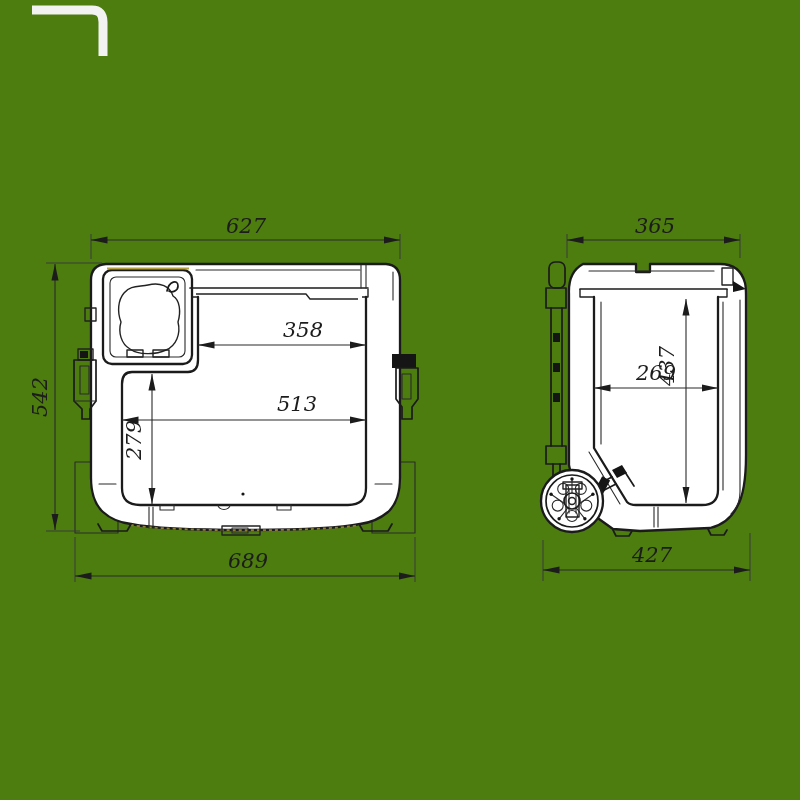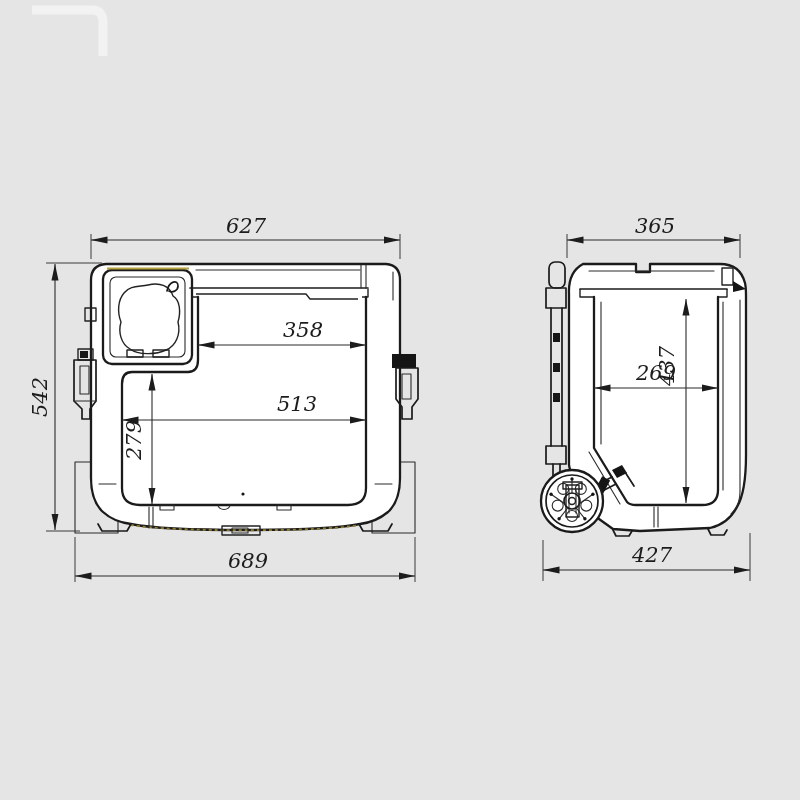--- a/index.html
+++ b/index.html
@@ -1,16 +1,16 @@
 <!DOCTYPE html>
 <html><head>
 <meta charset="utf-8">
 <style>
   html,body{margin:0;padding:0;background:#ffffff;}
-  .sheet{position:relative;width:800px;height:800px;background:#e5e5e5;overflow:hidden;}
+  .sheet{position:relative;width:800px;height:800px;background:#4d7c0f;overflow:hidden;}
   svg{position:absolute;left:0;top:0;}
   .outline{fill:none;stroke:#1b1b1b;stroke-width:2.3;stroke-linejoin:round;stroke-linecap:round;}
   .outline-fill{fill:#ffffff;stroke:#1b1b1b;stroke-width:2.3;stroke-linejoin:round;}
   .med{fill:none;stroke:#1b1b1b;stroke-width:1.7;stroke-linejoin:round;stroke-linecap:round;}
   .thin{fill:none;stroke:#2a2a2a;stroke-width:1.1;stroke-linejoin:round;stroke-linecap:round;}
   .det{fill:none;stroke:#222222;stroke-width:1.4;stroke-linejoin:round;}
   .solid{fill:#151515;stroke:none;}
   .dim{stroke:#2a2a2a;stroke-width:1.1;fill:none;}
   .ext{stroke:#3a3a3a;stroke-width:1;fill:none;}
   .dimtext{font-family:"DejaVu Serif","Liberation Serif",serif;font-style:italic;font-size:21px;fill:#1c1c1c;text-anchor:middle;}

